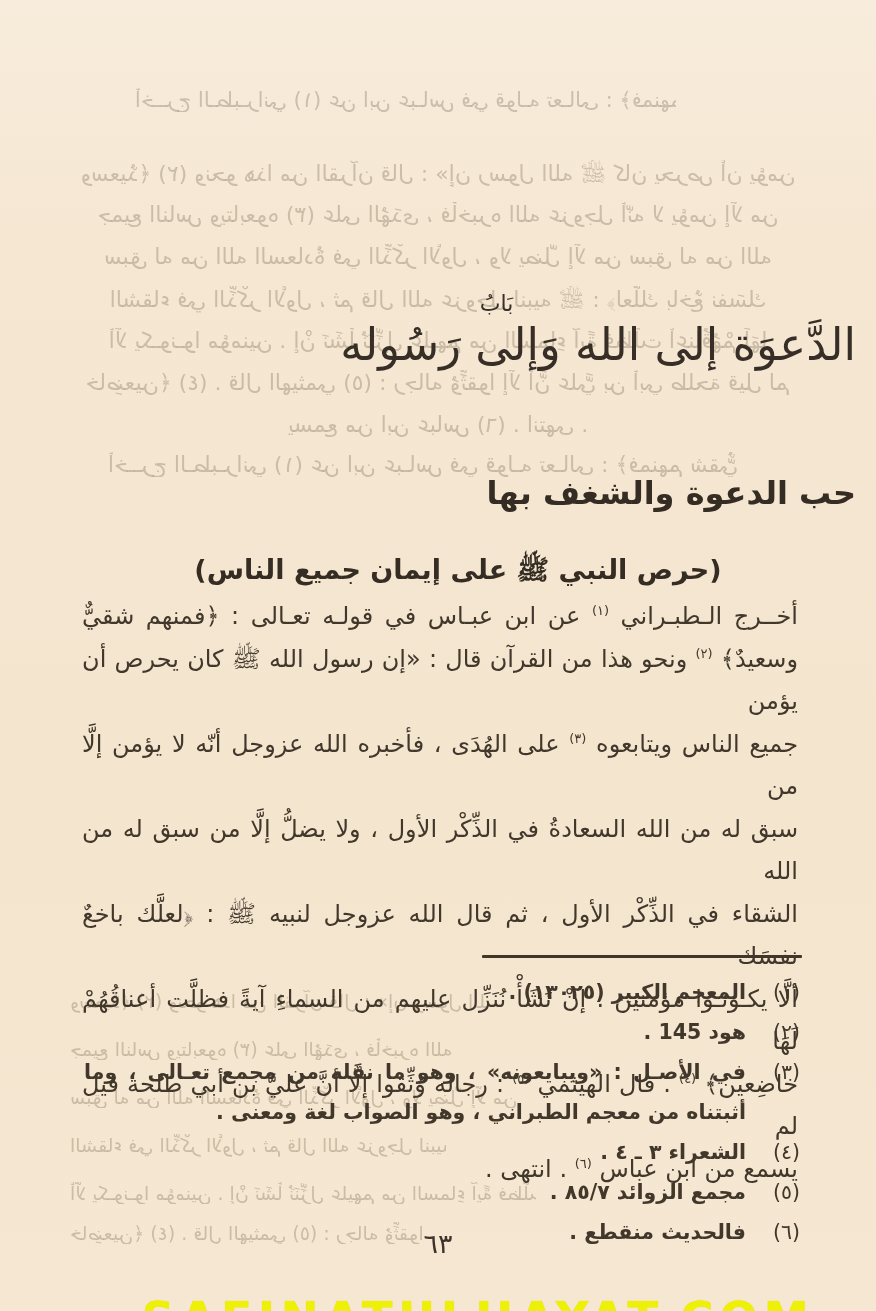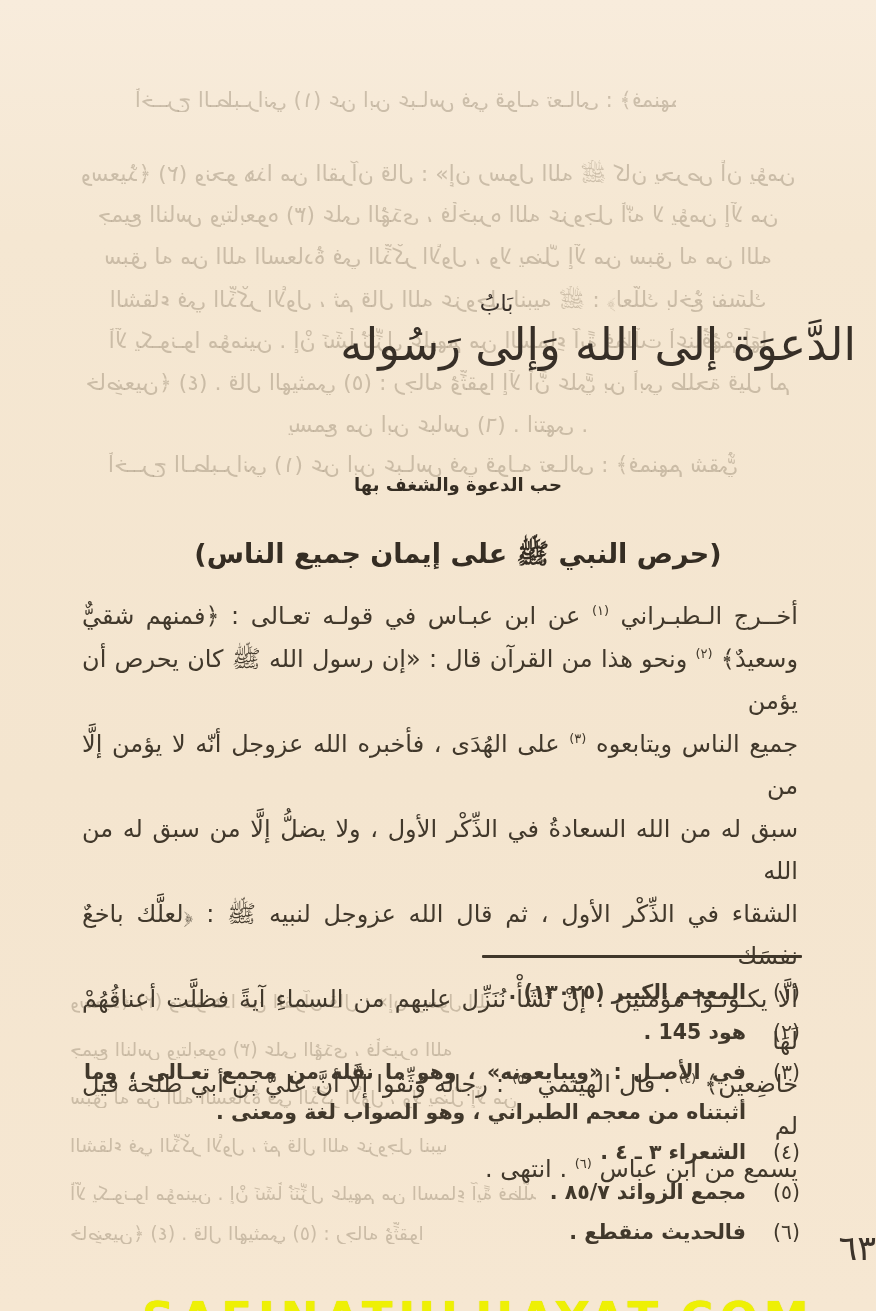--- a/index.html
+++ b/index.html
@@ -29,24 +29,24 @@
     position:absolute;top:291px;left:137px;right:20px;
     text-align:center;font-size:22px;color:#38302a;
   }
   .title{
     position:absolute;top:318px;left:60px;right:20px;margin:0;
     text-align:right;font-size:45px;font-weight:500;color:#372f27;
     letter-spacing:1px;
   }
   .subtitle{
     position:absolute;top:474px;left:60px;right:20px;margin:0;
-    text-align:center;font-size:18px;font-weight:bold;color:#352d23;
+    font-size:32px;font-weight:bold;color:#352d23;
   }
   .heading{
-    position:absolute;top:537px;left:60px;right:20px;margin:0;
+    position:absolute;top:537px;left:60px;right:20px;margin:16px;
     text-align:center;font-size:27px;font-weight:bold;color:#352d23;
   }
   .body-block{
     position:absolute;top:595px;right:78px;left:82px;
     font-size:24px;line-height:42.5px;color:#41382b;
   }
   .body-line{text-align:justify;text-align-last:justify;}
   .body-line:last-child{text-align-last:right;}
   .fn-ref{font-size:13px;vertical-align:super;line-height:0;letter-spacing:-1px;}
   .fn-sep{
@@ -55,21 +55,21 @@
   }
   .footnotes{
     position:absolute;top:972px;right:76px;left:84px;
     font-size:20.5px;line-height:40px;color:#41382b;
   }
   .footnote{display:flex;}
   .fn-num{width:54px;flex:0 0 54px;}
   .fn-text{flex:1;text-align:justify;text-align-last:right;font-weight:bold;}
   .page-number{
     position:absolute;top:1228px;left:0;right:0;
-    text-align:right;font-size:35px;color:#3c332a;letter-spacing:2px;
+    text-align:center;font-size:27px;color:#3c332a;letter-spacing:2px;
   }
   .watermark{
     position:absolute;top:1292px;left:142px;width:600px;
     direction:ltr;
     font-size:45px;font-weight:bold;letter-spacing:6px;
     color:#eef005;text-shadow:0 0 1px #d8de00;
     white-space:nowrap;
   }
 </style>
 </head>

